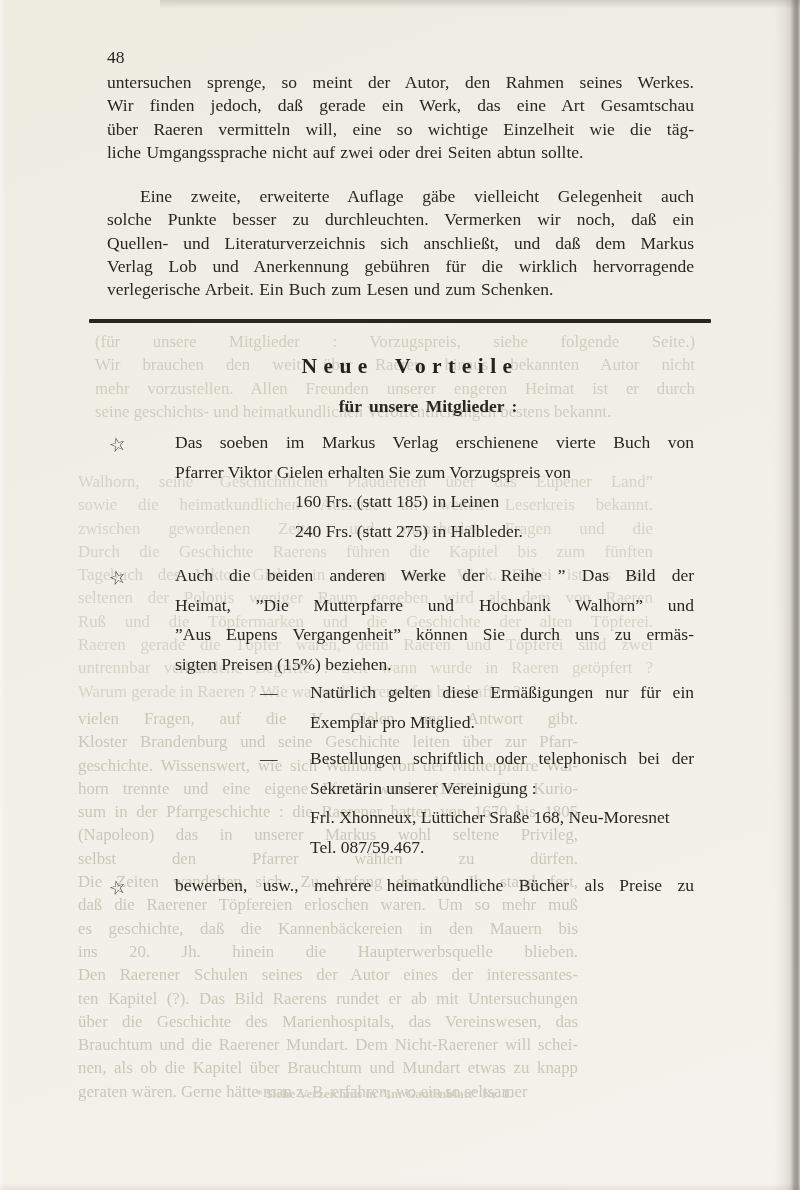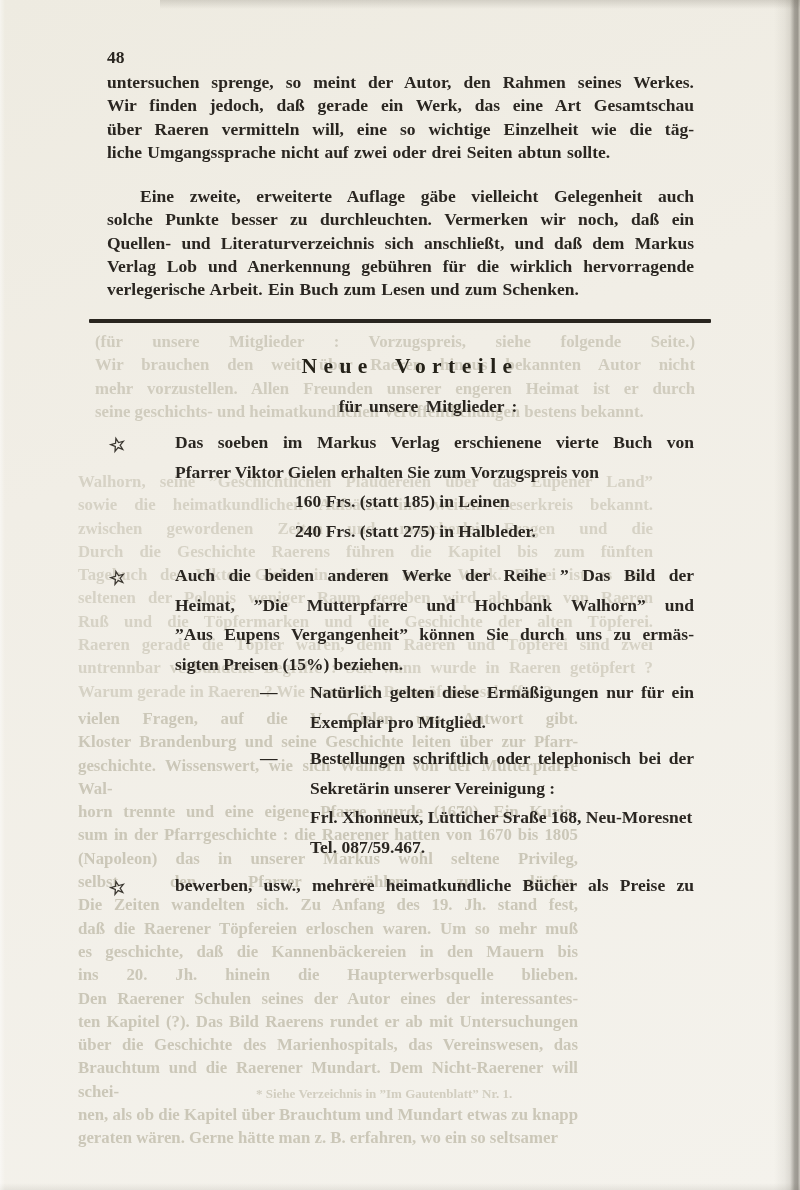--- a/index.html
+++ b/index.html
@@ -4,21 +4,21 @@
 <style>
   html,body{margin:0;padding:0;}
   .page{
     position:relative;
     width:800px;height:1190px;
     background:linear-gradient(160deg,#eeebe1 0%,#f1eee6 35%,#f4f2ec 100%);
     font-family:"Liberation Serif","DejaVu Serif",serif;
     color:#2a2621;
     overflow:hidden;
   }
-  .abs{position:absolute;font-weight:bold;}
+  .abs{position:absolute;}
   
   .pagenum{font-size:17.5px;}
   .para{width:587px;font-size:17.5px;line-height:23.3px;word-spacing:1px;}
   .line{display:block;text-align:justify;text-align-last:justify;}
   .line.last,.noj .line{text-align:justify;text-align-last:left;}
   .j1 .line:first-child{text-align-last:justify;}
   .j1 .line:not(:first-child){text-align-last:left;}
   .indent1 .line:first-child{text-indent:33px;}
   .rule{background:#29251f;border-radius:1px;}
   .title{

